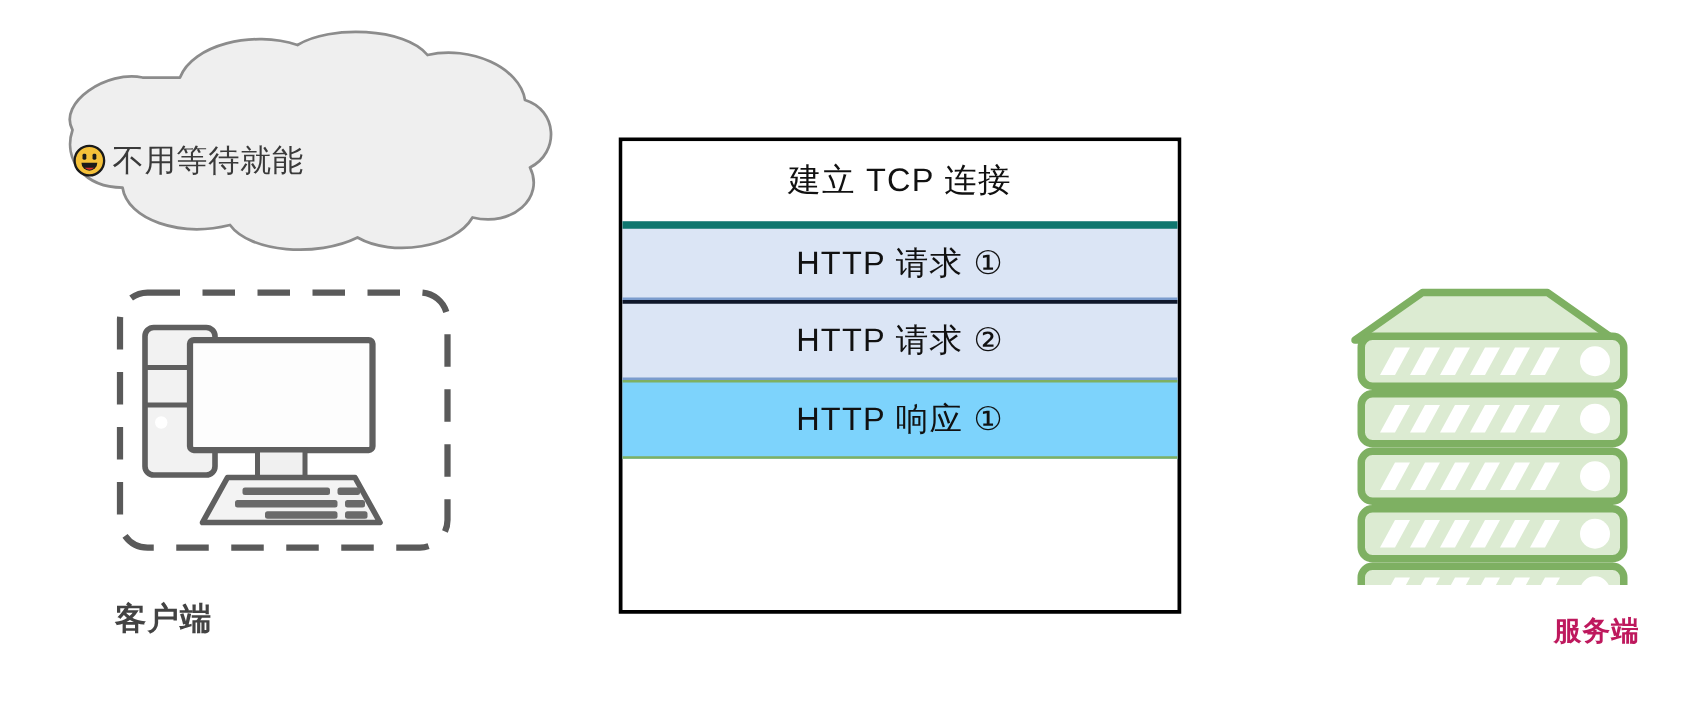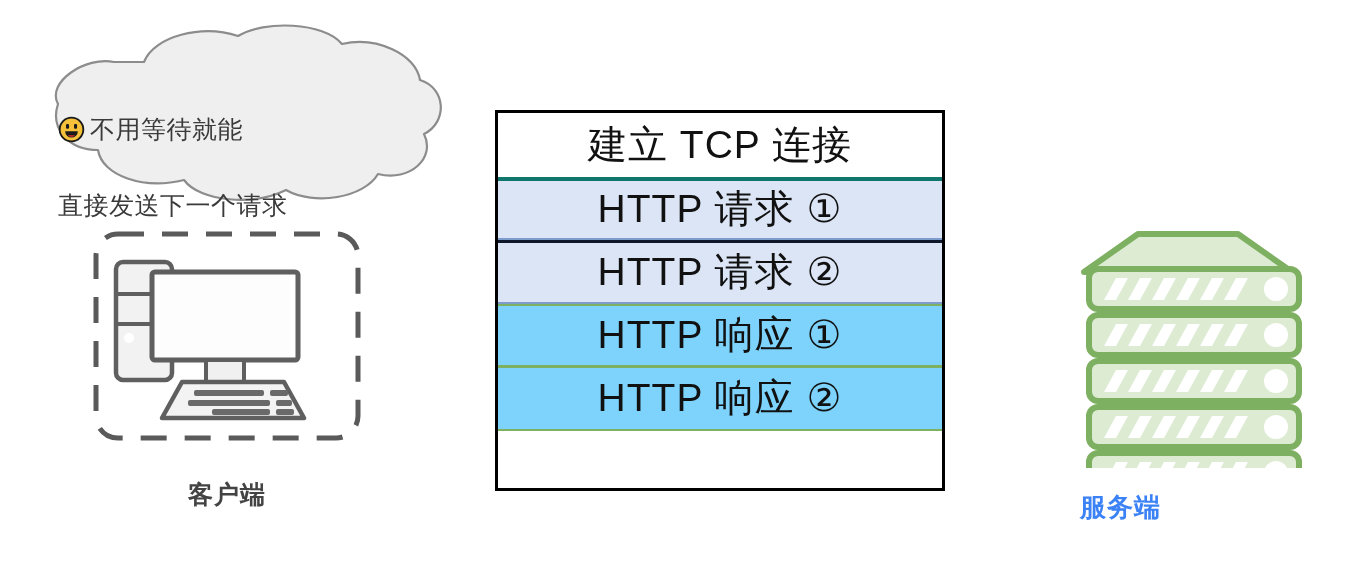--- a/index.html
+++ b/index.html
@@ -72,21 +72,21 @@
     left: 16px;
     top: 16px;
     width: 240px;
     height: 182px;
   }
   #client-label {
     position: absolute;
     left: 0;
     top: 248px;
     width: 270px;
-    text-align: center;
+    text-align: left;
     font-size: 25px;
     font-weight: bold;
     color: #434343;
     letter-spacing: 1px;
   }
 
   
   #sequence-table {
     position: absolute;
     left: 495px;
@@ -96,27 +96,27 @@
     border: 3px solid #000000;
     box-sizing: border-box;
     background: #ffffff;
   }
   .table-row {
     height: 63.5px;
     display: flex;
     align-items: center;
     justify-content: center;
     box-sizing: border-box;
-    font-size: 39px;
+    font-size: 26px;
     color: #111111;
     letter-spacing: 1px;
     white-space: nowrap;
   }
   .row-plain  { background: #ffffff; }
-  .row-blue   { background: #dbe5f5; border-top: 4px solid #0f766e; border-bottom: 2px solid #7b9ccd; }
+  .row-blue   { background: #dbe5f5; border-top: 6px solid #0f766e; border-bottom: 2px solid #7b9ccd; }
   .row-green  { background: #7dd3fc; border-top: 2px solid #7eb062; border-bottom: 2px solid #7eb062; }
   .row-blue + .row-blue  { border-top: 3px solid #0f172a; }
   .row-green + .row-green { border-top: 1px solid #7eb062; }
 
   
   #server-group {
     position: absolute;
     left: 1080px;
     top: 228px;
     width: 240px;
@@ -127,24 +127,24 @@
     left: 0;
     top: 0;
     width: 232px;
     height: 240px;
   }
   #server-label {
     position: absolute;
     left: 0;
     top: 262px;
     width: 232px;
-    text-align: left;
-    font-size: 26px;
+    text-align: right;
+    font-size: 22px;
     font-weight: bold;
-    color: #3b82f6;
+    color: #be185d;
     letter-spacing: 1px;
   }
 </style>
 </head>
 <body>
 
 <div id="thought-cloud">
   <svg width="424" height="180" viewBox="0 0 424 180">
     <path d="M 120 40
              C 130 14, 178 2, 214 14
@@ -159,21 +159,20 @@
              C 22 60, 62 34, 90 40 Z" fill="#efefef" stroke="#8c8c8c" stroke-width="2.2" stroke-linejoin="round"></path>
   </svg>
   <div id="cloud-text">
     <span id="cloud-line1"><span class="emoji-face"><svg viewBox="0 0 32 32" width="27" height="27">
             <circle cx="16" cy="16" r="14" fill="#f5c13a" stroke="#1a1a1a" stroke-width="2.2"></circle>
             <rect x="9.5" y="9.5" width="3.6" height="5.6" rx="1.3" fill="#1a1a1a"></rect>
             <rect x="19" y="9.5" width="3.6" height="5.6" rx="1.3" fill="#1a1a1a"></rect>
             <path d="M 8.5 18 L 23.5 18 A 7.5 7.5 0 0 1 8.5 18 Z" fill="#1a1a1a"></path>
             <path d="M 11.5 22.8 Q 16 26.5 20.5 22.8 Z" fill="#d9302c"></path>
           </svg></span><span>不用等待就能</span></span>
-    <span id="cloud-line2">直接发送下一个请求</span>
   </div>
 </div>
 
 <div id="client-group">
   <div id="client-dashed-box">
     <svg width="270" height="212" viewBox="0 0 270 212">
       <rect x="4" y="4" width="262" height="204" rx="22" ry="22" fill="none" stroke="#5a5a5a" stroke-width="5" stroke-dasharray="26 18" stroke-linecap="butt"></rect>
     </svg>
   </div>
 
@@ -200,21 +199,20 @@
   </div>
 
   <div id="client-label">客户端</div>
 </div>
 
 <div id="sequence-table">
   <div class="table-row row-plain">建立 TCP 连接</div>
   <div class="table-row row-blue">HTTP 请求 ①</div>
   <div class="table-row row-blue">HTTP 请求 ②</div>
   <div class="table-row row-green">HTTP 响应 ①</div>
-  <div class="table-row row-green">HTTP 响应 ②</div>
 </div>
 
 <div id="server-group">
   <div id="server-icon">
     <svg width="232" height="240" viewBox="0 0 232 240">
       <defs>
         <g id="rack-unit">
           <rect x="3" y="3" width="210" height="40" rx="9" ry="9" fill="#dcebd2" stroke="#7eb062" stroke-width="6"></rect>
           <g fill="#ffffff">
             <path d="M 30 12 L 42 12 L 30 34 L 18 34 Z"></path>

